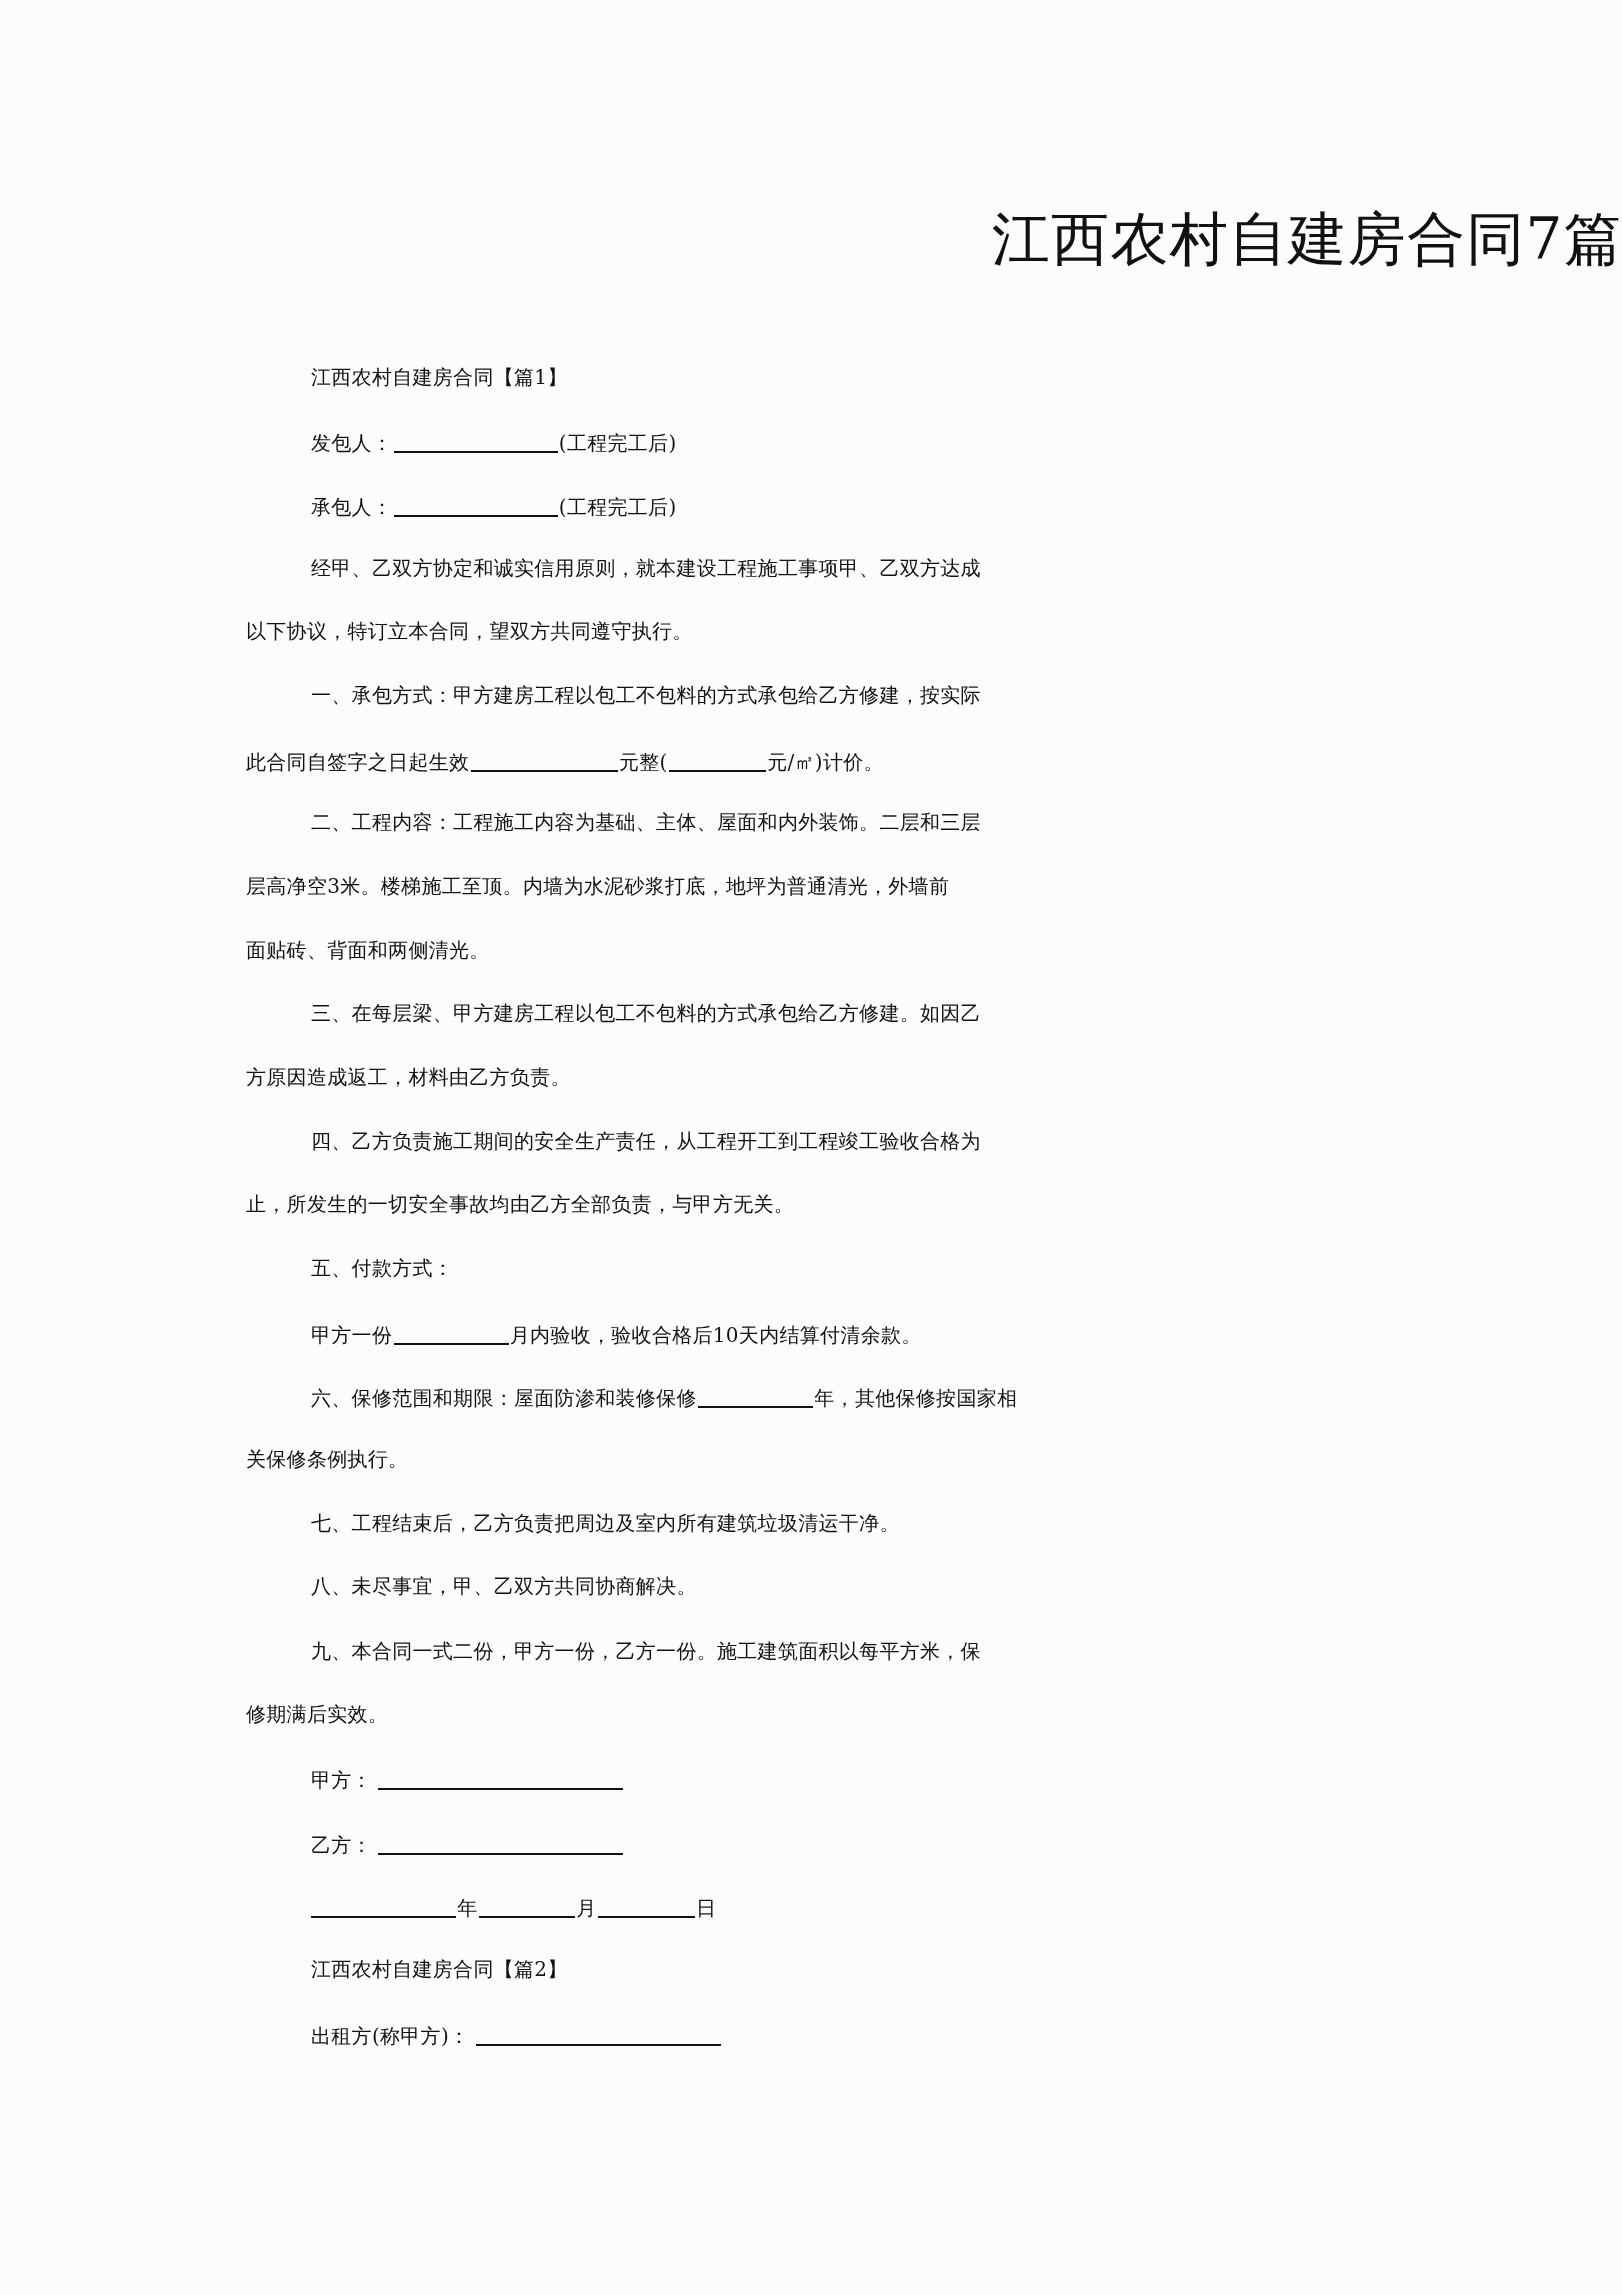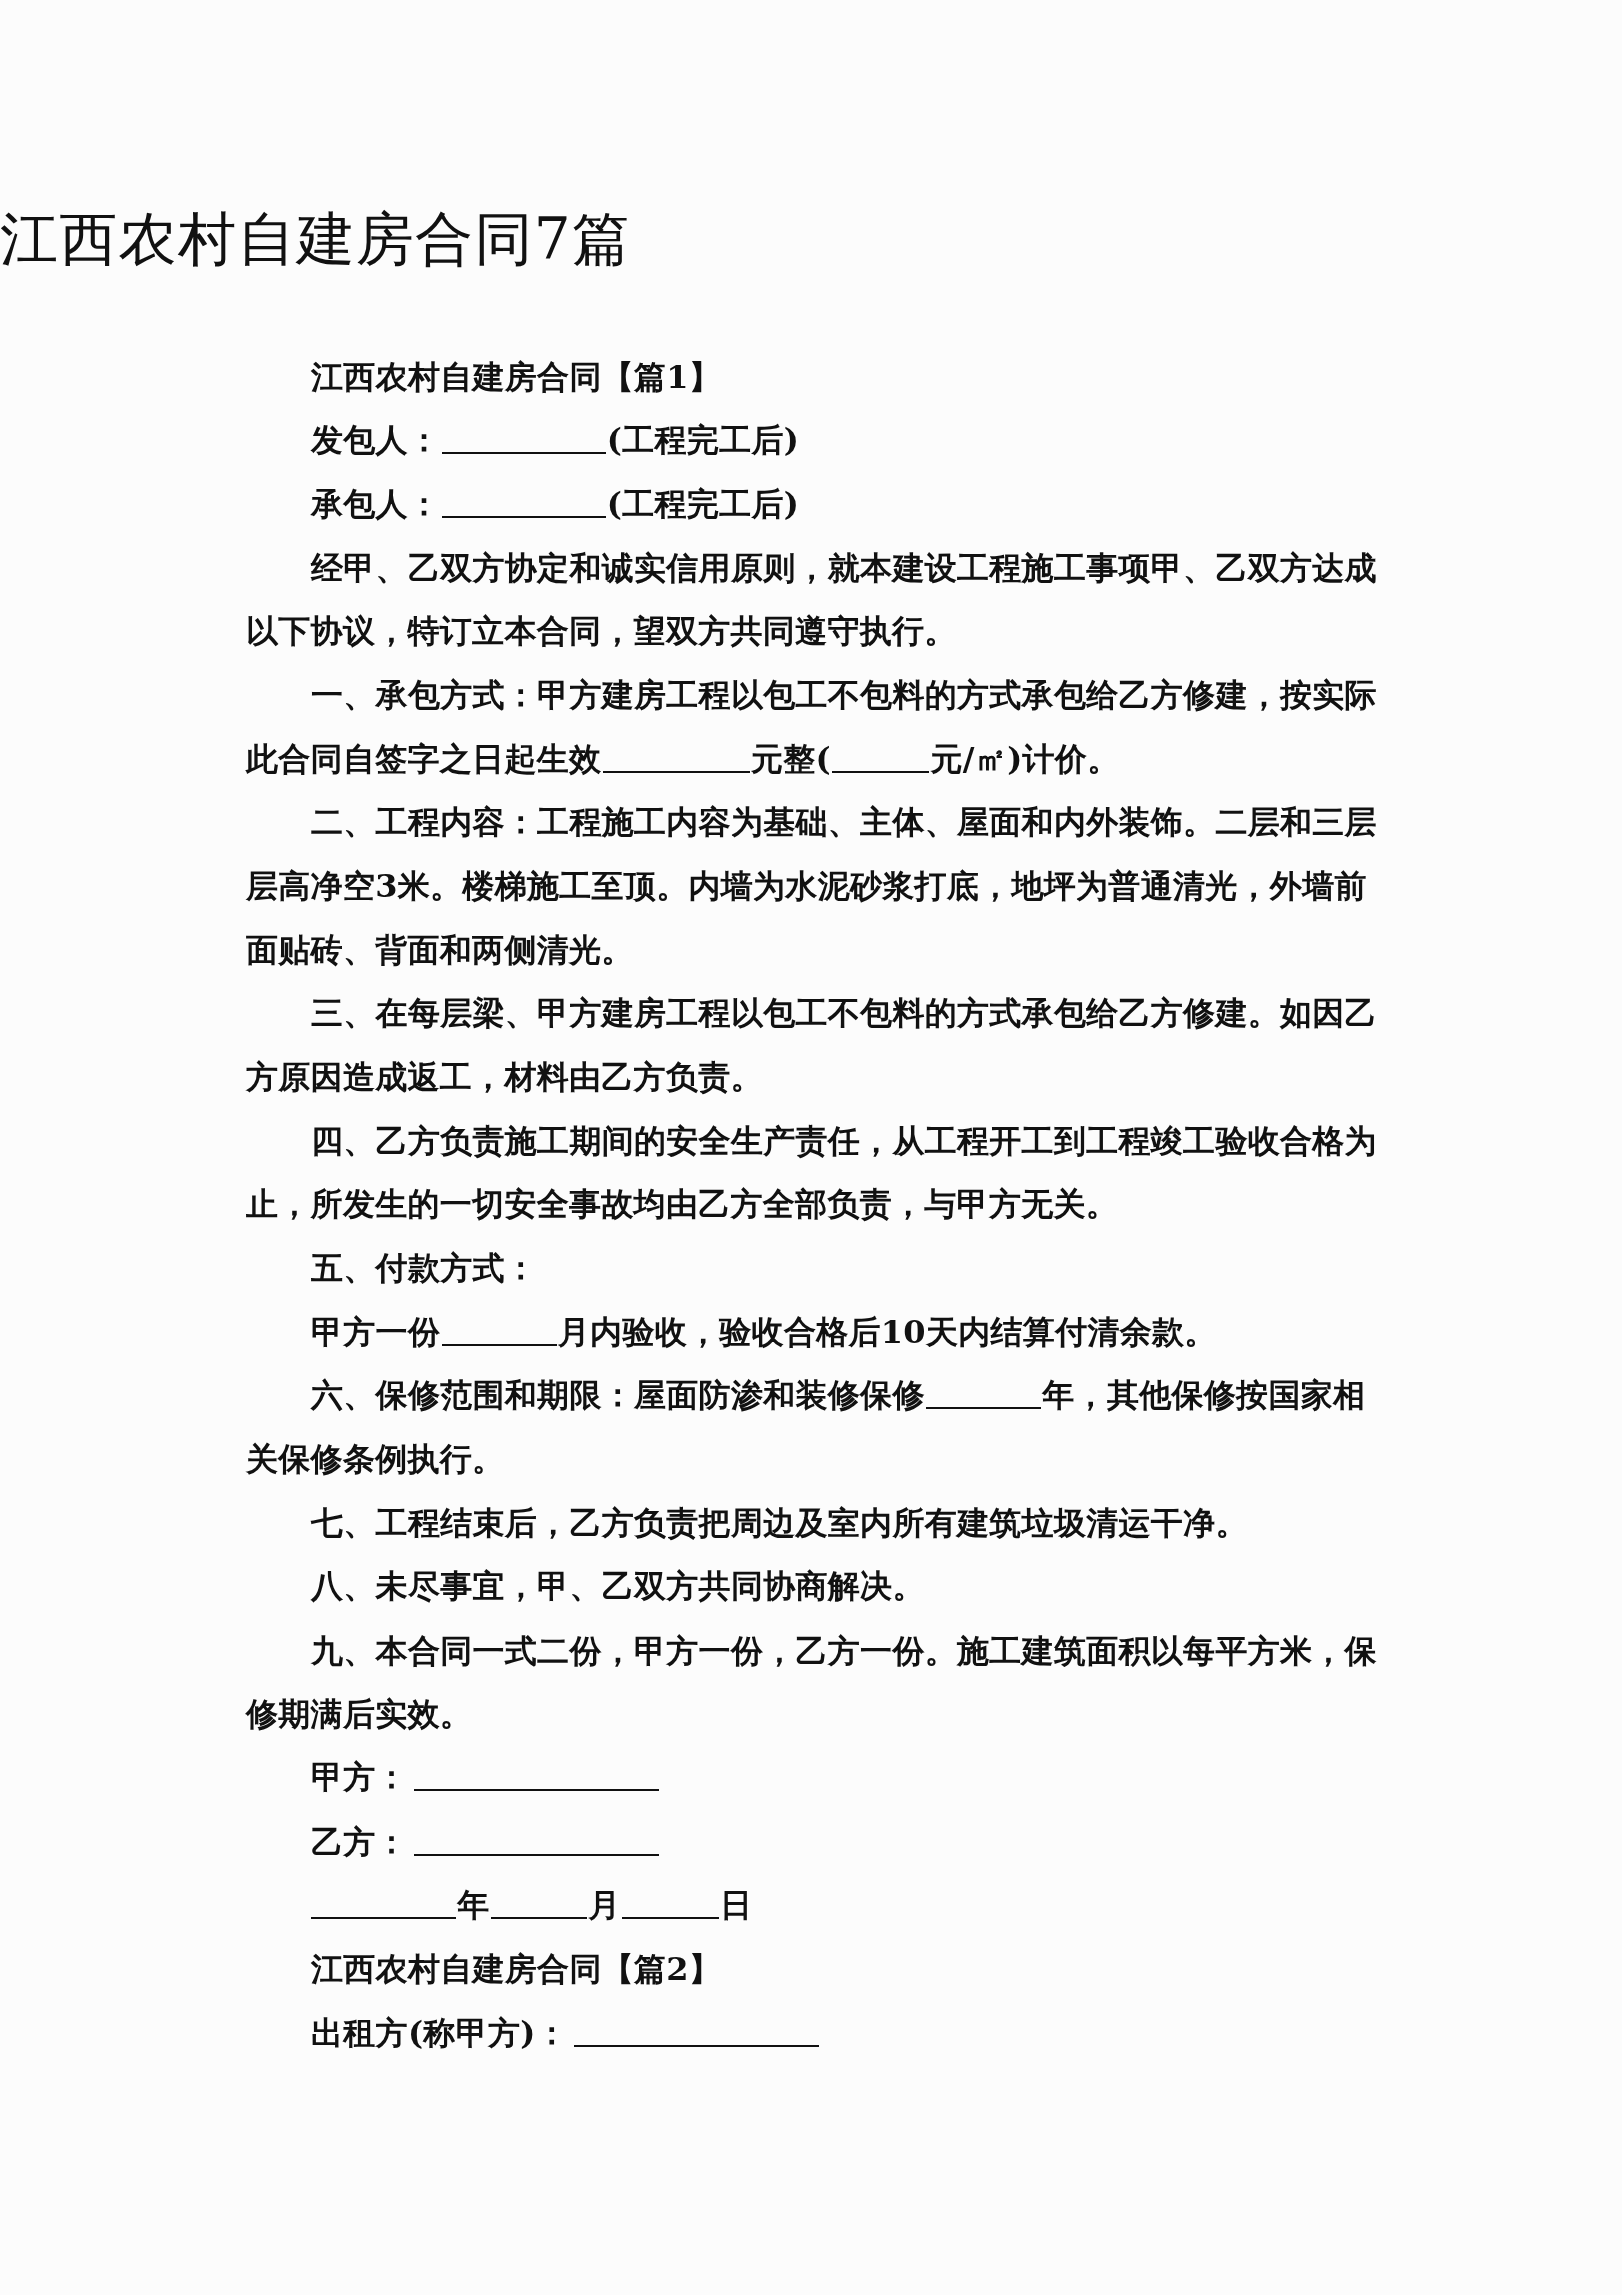--- a/index.html
+++ b/index.html
@@ -2,25 +2,25 @@
 <html style="font-size:10.5px"><head>
 <meta charset="utf-8">
 <style>
   html, body { margin: 0; padding: 0; }
   body {
     width: 1623px; height: 2295px; background: #fcfcfc; position: relative; overflow: hidden;
     font-family: "DejaVu Serif", "Liberation Serif", serif; color: #111;
   }
   .title {
     position: absolute; left: 0; width: 1623px; top: 203px; height: 72px; line-height: 72px;
-    text-align: left; font-size: 58px; letter-spacing: 1.3px;
+    text-align: right; font-size: 58px; letter-spacing: 1.3px;
   }
   .line {
     position: absolute; left: 246px; height: 63px; line-height: 63px;
-    font-size: 32px; white-space: nowrap; letter-spacing: 0.3px; font-weight: bold;
+    font-size: 20px; white-space: nowrap; letter-spacing: 0.3px;
   }
   .line.indent { left: 311px; }
   .blank {
     display: inline-block; border-bottom: 2px solid #111; height: 39px; vertical-align: baseline;
     margin: 0 1.3px; position: relative; top: 2.6px;
   }
 </style>
 </head>
 <body>
 

